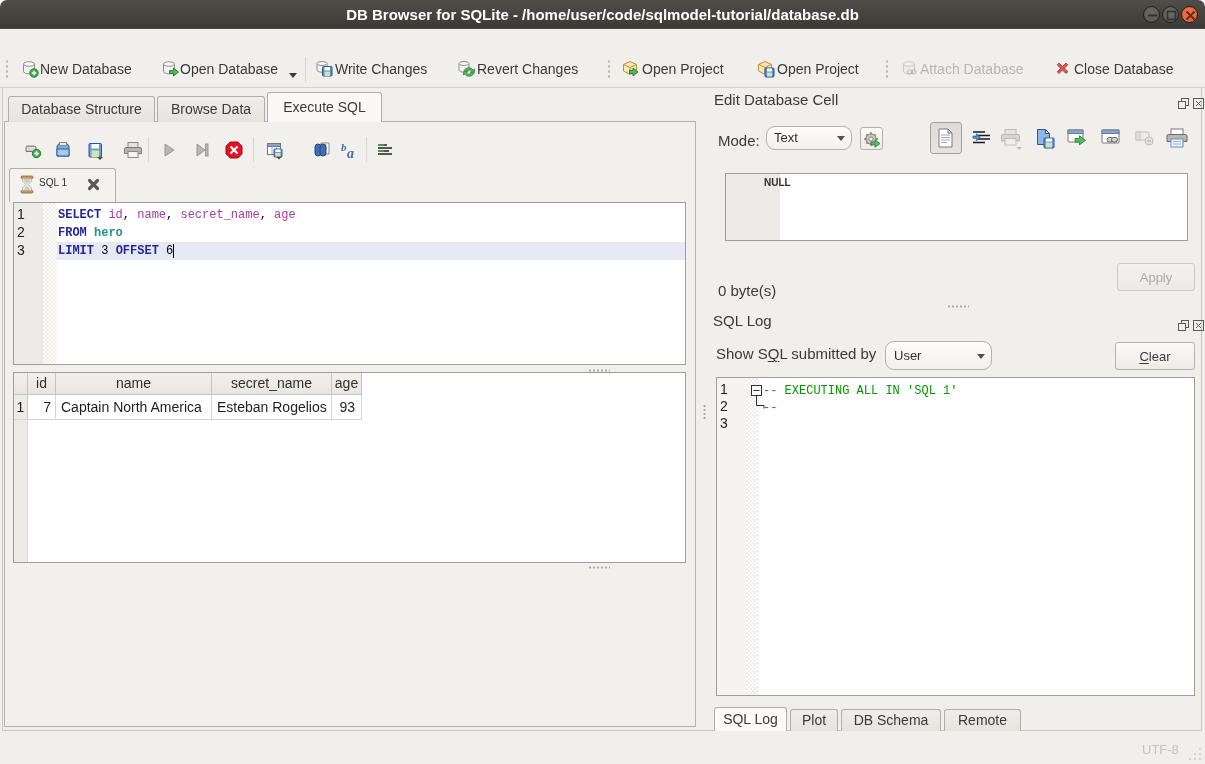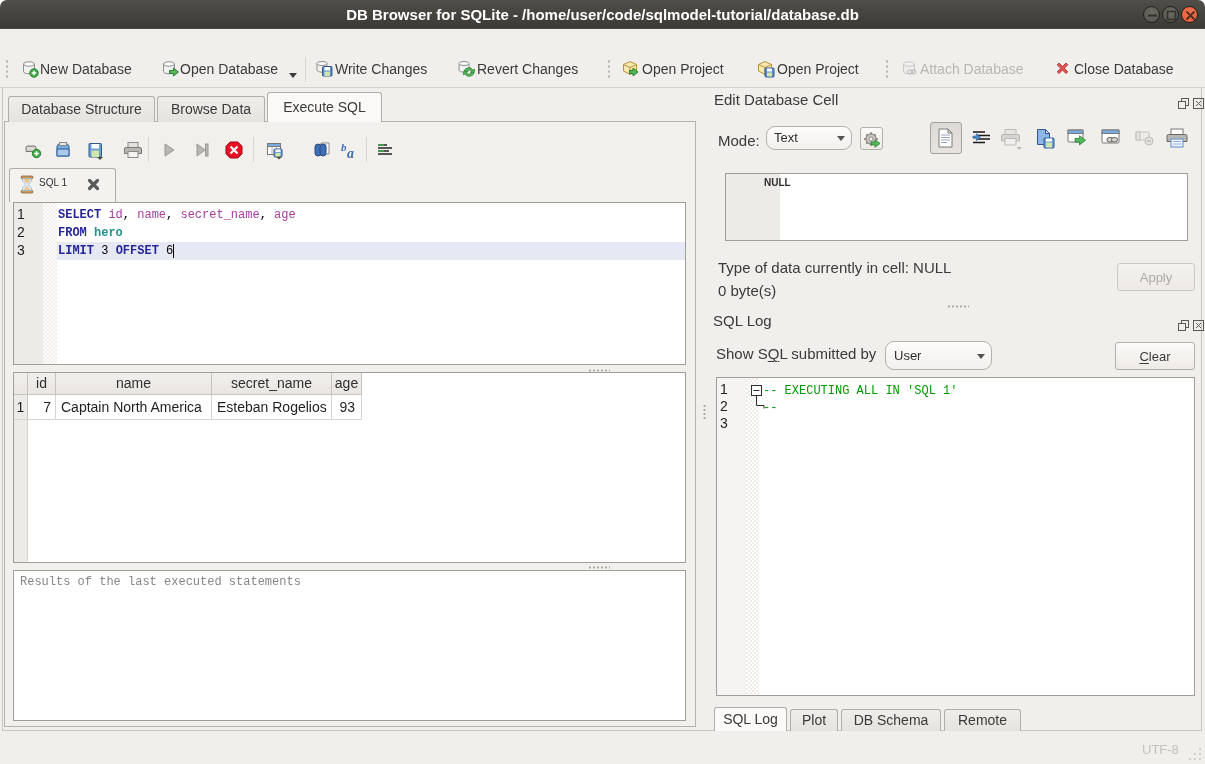--- a/index.html
+++ b/index.html
@@ -307,23 +307,20 @@
     <div class="th" style="left:318px; top:0; width:30px;">age</div>
     <div class="td" style="left:0; top:22px; width:14px; background:#edebe8; border-right-color:#c7c3be; text-align:center;">1</div>
     <div class="td" style="left:14px; top:22px; width:28px; text-align:right; padding-right:4px;">7</div>
     <div class="td" style="left:42px; top:22px; width:156px; padding-left:5px;">Captain North America</div>
     <div class="td" style="left:198px; top:22px; width:120px; padding-left:5px;">Esteban Rogelios</div>
     <div class="td" style="left:318px; top:22px; width:30px; text-align:right; padding-right:6px;">93</div>
     <div class="abs" style="left:0; top:47px; width:14px; height:142px; background:#edebe8; border-right:1px solid #d8d5d0;"></div>
   </div>
   <div class="hdots" style="left:588px; top:566px;"></div>
 
-  <div class="box" style="left:13px; top:570px; width:673px; height:151px;">
-    <div class="mono" style="position:absolute; left:6px; top:4px; font-size:12px; color:#868686;">Results of the last executed statements</div>
-  </div>
 
   <div class="rtext" style="left:714px; top:91px;">Edit Database Cell</div>
   <div class="abs" id="dockbtns1" style="left:1178px; top:96px;">
     <svg width="26" height="12" viewBox="0 0 26 12">
       <rect x="3.5" y="0.5" width="7" height="7" fill="none" stroke="#5a5955"></rect>
       <rect x="0.5" y="3.5" width="7" height="7" fill="#f1efec" stroke="#5a5955"></rect>
       <rect x="15.5" y="0.5" width="10" height="10" fill="none" stroke="#5a5955"></rect>
       <path d="M18 3 l5 5 M23 3 l-5 5" stroke="#5a5955"></path>
     </svg>
   </div>
@@ -404,21 +401,20 @@
         <rect x="5" y="12" width="12" height="8" fill="#eef3fb" stroke="#5b8fd6"></rect>
         <path d="M7 14.5 h8 M7 17 h8" stroke="#9ab4d8"></path>
       </svg>
     </div>
   </div>
 
   <div class="box" style="left:725px; top:173px; width:463px; height:68px;">
     <div class="abs" style="left:0; top:0; width:54px; height:66px; background:#edebe8;"></div>
     <div class="abs" style="left:3px; top:3px; font-size:10px; font-weight:bold; color:#2f2f2f;margin-left:35px;">NULL</div>
   </div>
-  <div class="rtext" style="left:718px; top:259px;">Type of data currently in cell: NULL</div>
   <div class="rtext" style="left:718px; top:282px;">0 byte(s)</div>
   <div class="btn disabled" style="left:1117px; top:263px; width:78px; height:28px; line-height:27px;">Apply</div>
 
   <div class="hdots" style="left:947px; top:305px;"></div>
   <div class="rtext" style="left:713px; top:312px;">SQL Log</div>
   <div class="abs" id="dockbtns2" style="left:1178px; top:318px;">
     <svg width="26" height="12" viewBox="0 0 26 12">
       <rect x="3.5" y="0.5" width="7" height="7" fill="none" stroke="#5a5955"></rect>
       <rect x="0.5" y="3.5" width="7" height="7" fill="#f1efec" stroke="#5a5955"></rect>
       <rect x="15.5" y="0.5" width="10" height="10" fill="none" stroke="#5a5955"></rect>

